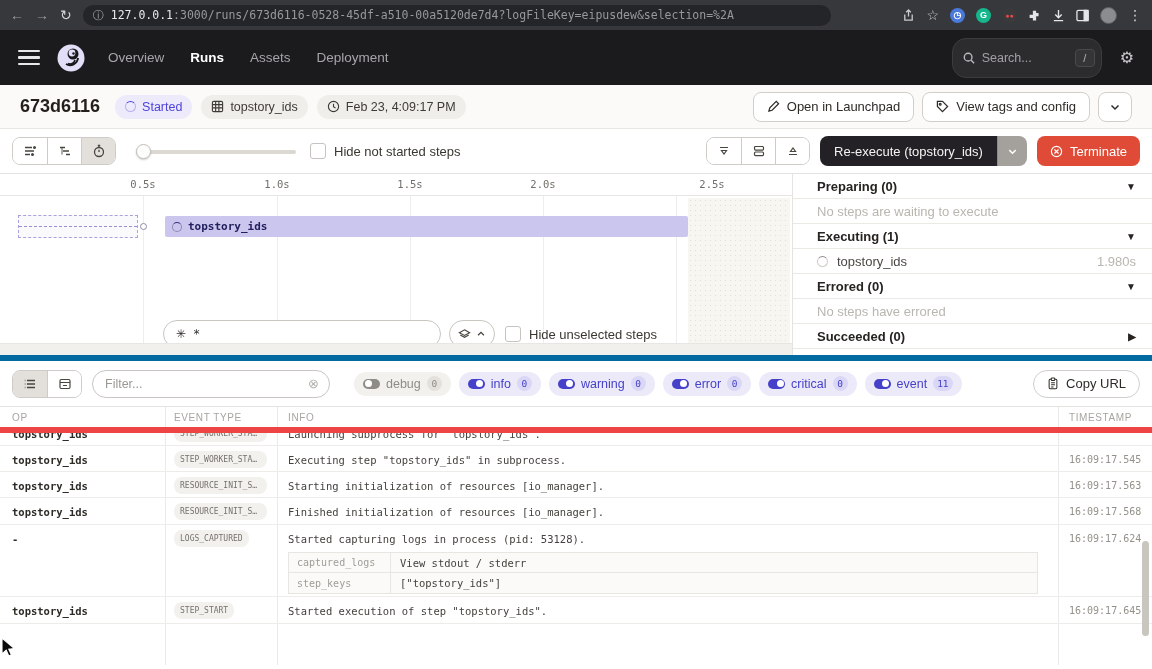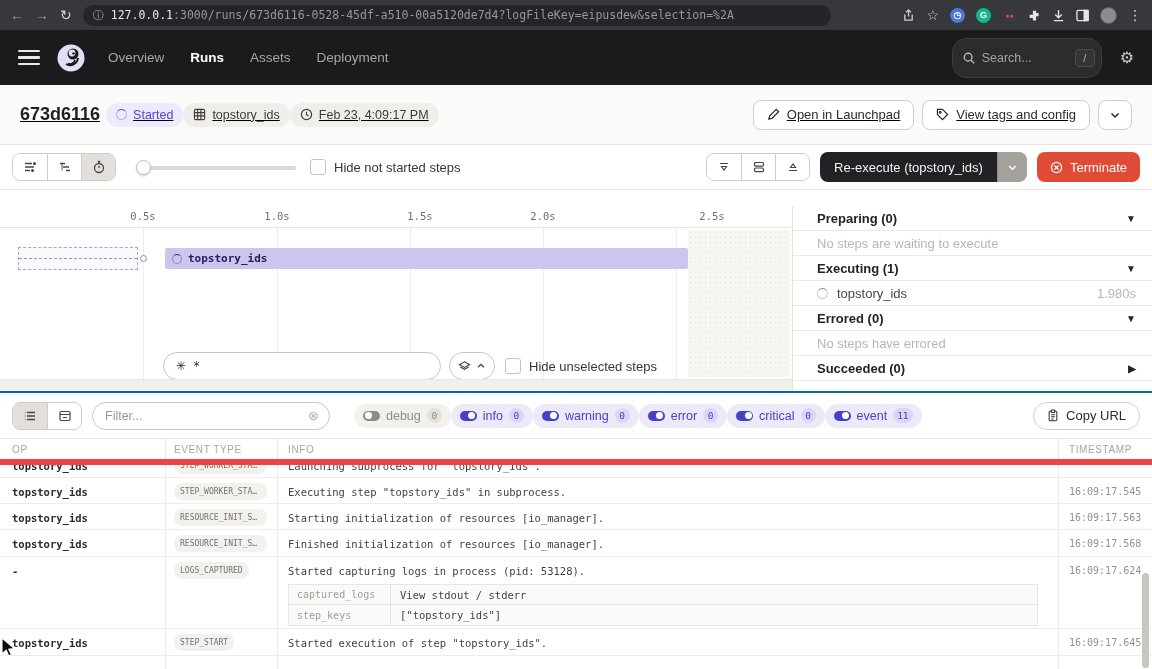--- a/index.html
+++ b/index.html
@@ -26,21 +26,21 @@
   .dglogo { margin-left:16px; }
   .navitems { display:flex; gap:26px; margin-left:22px; }
   .navitem { color:#A7A4AB; font-size:13.5px; cursor:pointer; }
   .navitem.active { color:#FFFFFF; font-weight:700; }
   .navsearch { margin-left:auto; width:150px; height:40px; background:#2C2C2F; border:1px solid #3C3C3F; border-radius:14px; display:flex; align-items:center; padding:0 6px 0 10px; gap:7px; }
   .navsearch .ph { color:#A3A0A6; font-size:12.5px; flex:1; }
   .slashkey { width:20px; height:18px; border:1px solid #4A494D; border-radius:4px; background:#353538; color:#B3B0B5; font-size:11px; display:flex; align-items:center; justify-content:center; }
   .gear { color:#C9C6CC; font-size:16px; margin-left:18px; }
 
   
-  .runhdr { height:60px; background:#FBFAF9; border-bottom:1px solid #E8E6E2; display:flex; align-items:center; padding:0 20px; gap:0;text-decoration:underline; }
+  .runhdr { height:44px; background:#FBFAF9; border-bottom:1px solid #E8E6E2; display:flex; align-items:center; padding:0 20px; gap:9px; }
   .runid { font-size:18px; font-weight:700; color:#231F1B; margin-right:6px; }
   .pill { height:24px; border-radius:12px; display:flex; align-items:center; gap:6px; padding:0 10px; font-size:12.5px; }
   .pill.started { background:#ECEAFB; color:#4F43DD; }
   .pill.gray { background:#F0EEEB; color:#3E3B36; }
   .ring { border-radius:50%; }
   .ring.sm { width:11px; height:11px; border:1.5px solid #B9B2EC; border-top-color:#4F43DD; }
   .hdr-actions { margin-left:auto; display:flex; gap:8px; }
   .btn { height:30px; border:1px solid #D2CFCA; border-radius:8px; background:#fff; display:flex; align-items:center; gap:7px; padding:0 13px; font-size:13px; color:#2E2B27; cursor:pointer; white-space:nowrap; }
   .btn.icon-only { width:34px; padding:0; justify-content:center; }
 
@@ -55,21 +55,21 @@
   .slider .knob { position:absolute; top:0; left:0; width:15px; height:15px; border-radius:50%; background:#FDFDFC; border:1px solid #C4C1BB; box-shadow:0 1px 2px rgba(0,0,0,.2); }
   .chk { display:flex; align-items:center; gap:8px; font-size:13px; color:#3A3732; }
   .chk .box { width:16px; height:16px; border:1px solid #C7C4BF; border-radius:3px; background:#fff; }
   .tb-right { margin-left:auto; display:flex; align-items:center; gap:10px; }
   .splitbtn { display:flex; height:30px; cursor:pointer; }
   .splitbtn .main { background:#232126; color:#F5F4F2; font-size:13px; display:flex; align-items:center; padding:0 14px; border-radius:8px 0 0 8px; }
   .splitbtn .caret { width:30px; background:#A4A19C; color:#FDFDFC; display:flex; align-items:center; justify-content:center; border-radius:0 8px 8px 0; border-left:1px solid #8F8C87; }
   .btn-danger { height:30px; background:#DF4B36; border:none; border-radius:8px; color:#fff; font-size:13px; display:flex; align-items:center; gap:7px; padding:0 13px; cursor:pointer; }
 
   
-  .split { height:187px; display:flex; border-bottom:2px solid #0369a1;margin-top:16px; }
+  .split { height:187px; display:flex; border-bottom:6px solid #0369a1; }
   .gantt { position:relative; width:793px; border-right:1px solid #E5E3DF; background:#fff; overflow:hidden; }
   .axis { position:absolute; top:0; left:0; right:0; height:22px; border-bottom:1px solid #E8E6E2; background:#fff; }
   .tick { position:absolute; top:4px; transform:translateX(-50%); font-size:10.5px; color:#716E69; }
   .gline { position:absolute; top:22px; bottom:12px; width:1px; background:#EFEDE9; }
   .pending { position:absolute; left:688px; top:24px; width:102px; height:147px; background:#F8F6F1;
     background-image:radial-gradient(#E4E0D8 0.7px, transparent 0.7px); background-size:5px 5px; }
   .waitbox { position:absolute; left:18px; top:41px; width:120px; height:23px; border:1px dashed #A9A2DE; background:#FAFAFD;
     background-image:radial-gradient(#D9D6E9 0.6px, transparent 0.6px); background-size:4px 4px; display:flex; align-items:center; }
   .waitbox .dashline { width:100%; border-top:1px dashed #978FD4; }
   .connector { position:absolute; left:140px; top:49px; width:7px; height:7px; border:1.3px solid #8F8CA8; border-radius:50%; background:#fff; }
@@ -93,21 +93,21 @@
   .sp-step .dur { margin-left:auto; color:#B9B6B0; }
   .sp-fill { flex:1; }
 
   
   .logsec { height:304px; display:flex; flex-direction:column; position:relative; background:#fff; }
   .logbar { height:45px; display:flex; align-items:center; padding:0 12px; gap:10px; flex:none; }
   .filterbox { width:238px; height:28px; border:1px solid #C9C6C1; border-radius:14px; display:flex; align-items:center; padding:0 10px 0 12px; gap:6px; }
   .filterbox input { border:none; outline:none; flex:1; font-size:12.5px; color:#3A3732; background:transparent; }
   .filterbox input::placeholder { color:#9B9893; }
   .clear-x { color:#B3B0AB; font-size:13px; }
-  .lvls { display:flex; gap:0; margin-left:14px; }
+  .lvls { display:flex; gap:8px; margin-left:14px; }
   .lvl { height:24px; border-radius:12px; display:flex; align-items:center; gap:6px; padding:0 9px; font-size:12.5px; cursor:pointer; }
   .lvl.on { background:#ECEAF9; color:#4641C9; }
   .lvl.off { background:#F3F1EE; color:#8F8C87; }
   .sw { width:17px; height:10px; border-radius:5px; position:relative; }
   .lvl.on .sw { background:#4641C9; }
   .lvl.off .sw { background:#8F8C87; }
   .sw::after { content:""; position:absolute; top:1.5px; width:7px; height:7px; border-radius:50%; background:#fff; }
   .lvl.on .sw::after { right:1.5px; }
   .lvl.off .sw::after { left:1.5px; }
   .cnt { min-width:15px; height:15px; border-radius:8px; padding:0 4px; font-size:9.5px; display:flex; align-items:center; justify-content:center; font-family:"DejaVu Sans Mono", monospace; }
@@ -328,21 +328,21 @@
       <span>Terminate</span>
     </button>
   </div>
 </div>
 
 <div class="split">
   <div class="gantt">
     <div class="axis">
       <span class="tick mono" style="left:143px">0.5s</span>
       <span class="tick mono" style="left:277px">1.0s</span>
-      <span class="tick mono" style="left:420px">1.5s</span>
+      <span class="tick mono" style="left:410px">1.5s</span>
       <span class="tick mono" style="left:543px">2.0s</span>
       <span class="tick mono" style="left:712px">2.5s</span>
     </div>
     <span class="gline" style="left:143px"></span>
     <span class="gline" style="left:277px"></span>
     <span class="gline" style="left:410px"></span>
     <span class="gline" style="left:543px"></span>
     <span class="gline" style="left:676px"></span>
     <div class="pending"></div>
     <div class="waitbox">

